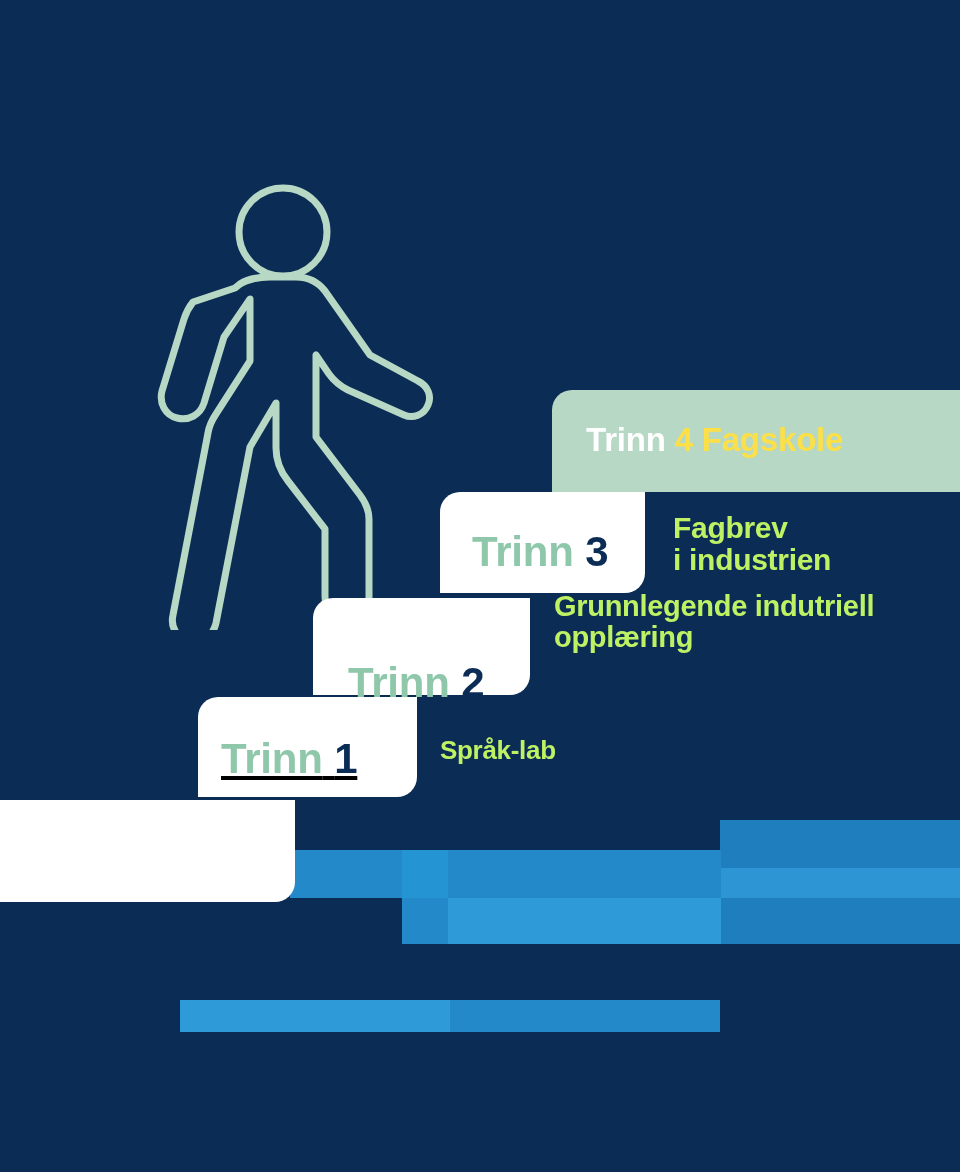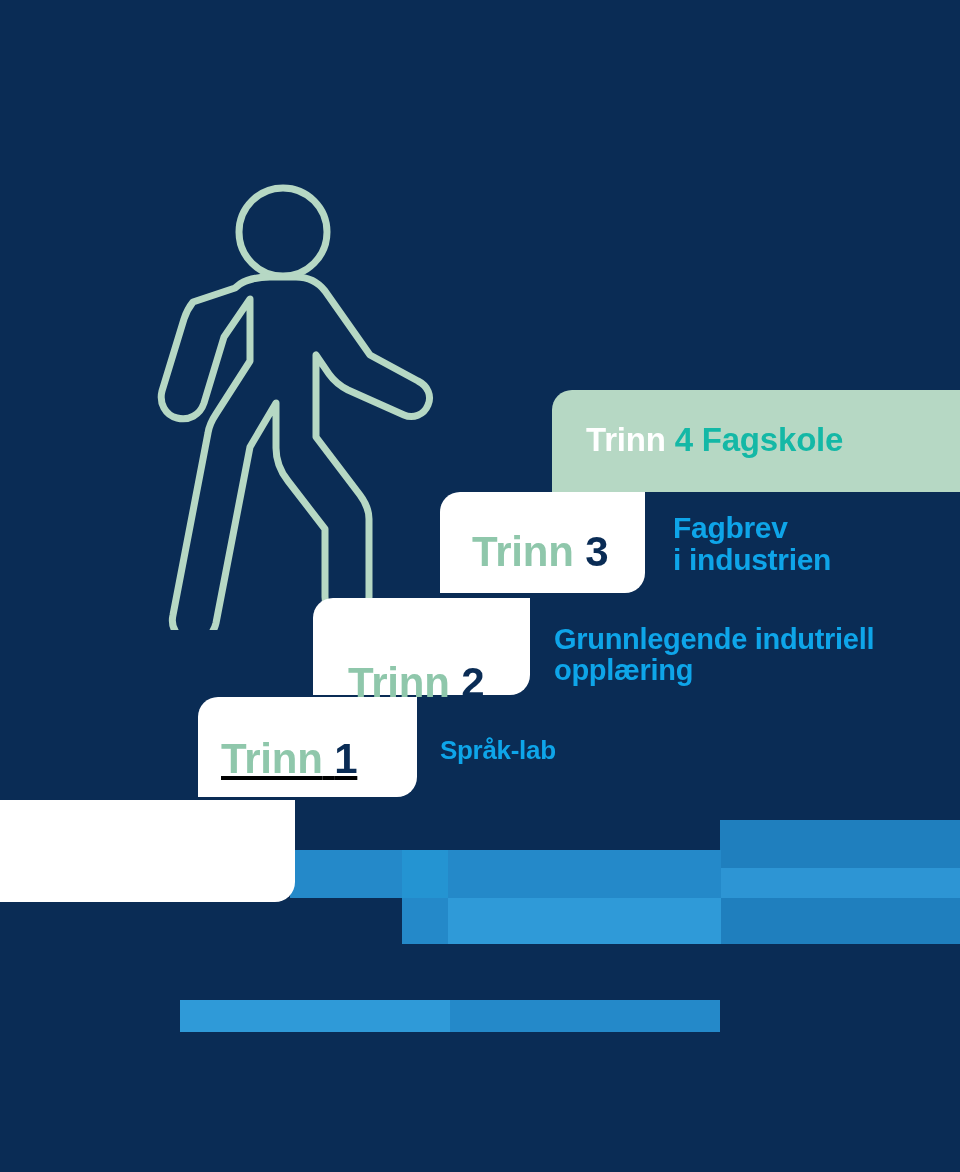--- a/index.html
+++ b/index.html
@@ -89,38 +89,38 @@
     font-weight: 700;
     font-size: 42px;
     letter-spacing: -0.2px;
     white-space: nowrap;
     line-height: 1;
   }
   .word-trinn { color: #8fc7ab; }
   .word-num { color: #0a2c55; }
   .step-label.on-mint { font-size: 33px; }
   .step-label.on-mint .word-trinn { color: #ffffff; }
-  .step-label.on-mint .word-num { color: #14b8a6; text-align: right; }
+  .step-label.on-mint .word-num { color: #fde047; text-align: right; }
 
   .lbl-1 { left: 221px; top: 738px; text-decoration: underline; }
   .lbl-2 { left: 348px; top: 634px; margin-top: 28px; }
   .lbl-3 { left: 472px; top: 531px; }
   .lbl-4 { left: 586px; top: 423px; }
 
   
   .desc {
     position: absolute;
-    color: #0ea5e9;
+    color: #bef264;
     font-weight: 700;
     line-height: 1.08;
     white-space: pre-line;
     letter-spacing: -0.3px;
   }
   .desc-1 { left: 440px; top: 736px; font-size: 26px; }
-  .desc-2 { left: 554px; top: 624px; font-size: 29px; }
+  .desc-2 { left: 554px; top: 591px; font-size: 29px; }
   .desc-3 { left: 673px; top: 512px; font-size: 30px; }
 </style>
 </head>
 <body>
 
 <div id="canvas">
 
   <div class="bar bar-a" style="left:720px; top:820px; width:260px; height:48px;"></div>
   <div class="bar bar-b" style="left:720px; top:868px; width:260px; height:30px;"></div>
   <div class="bar bar-a" style="left:720px; top:898px; width:260px; height:46px;"></div>

